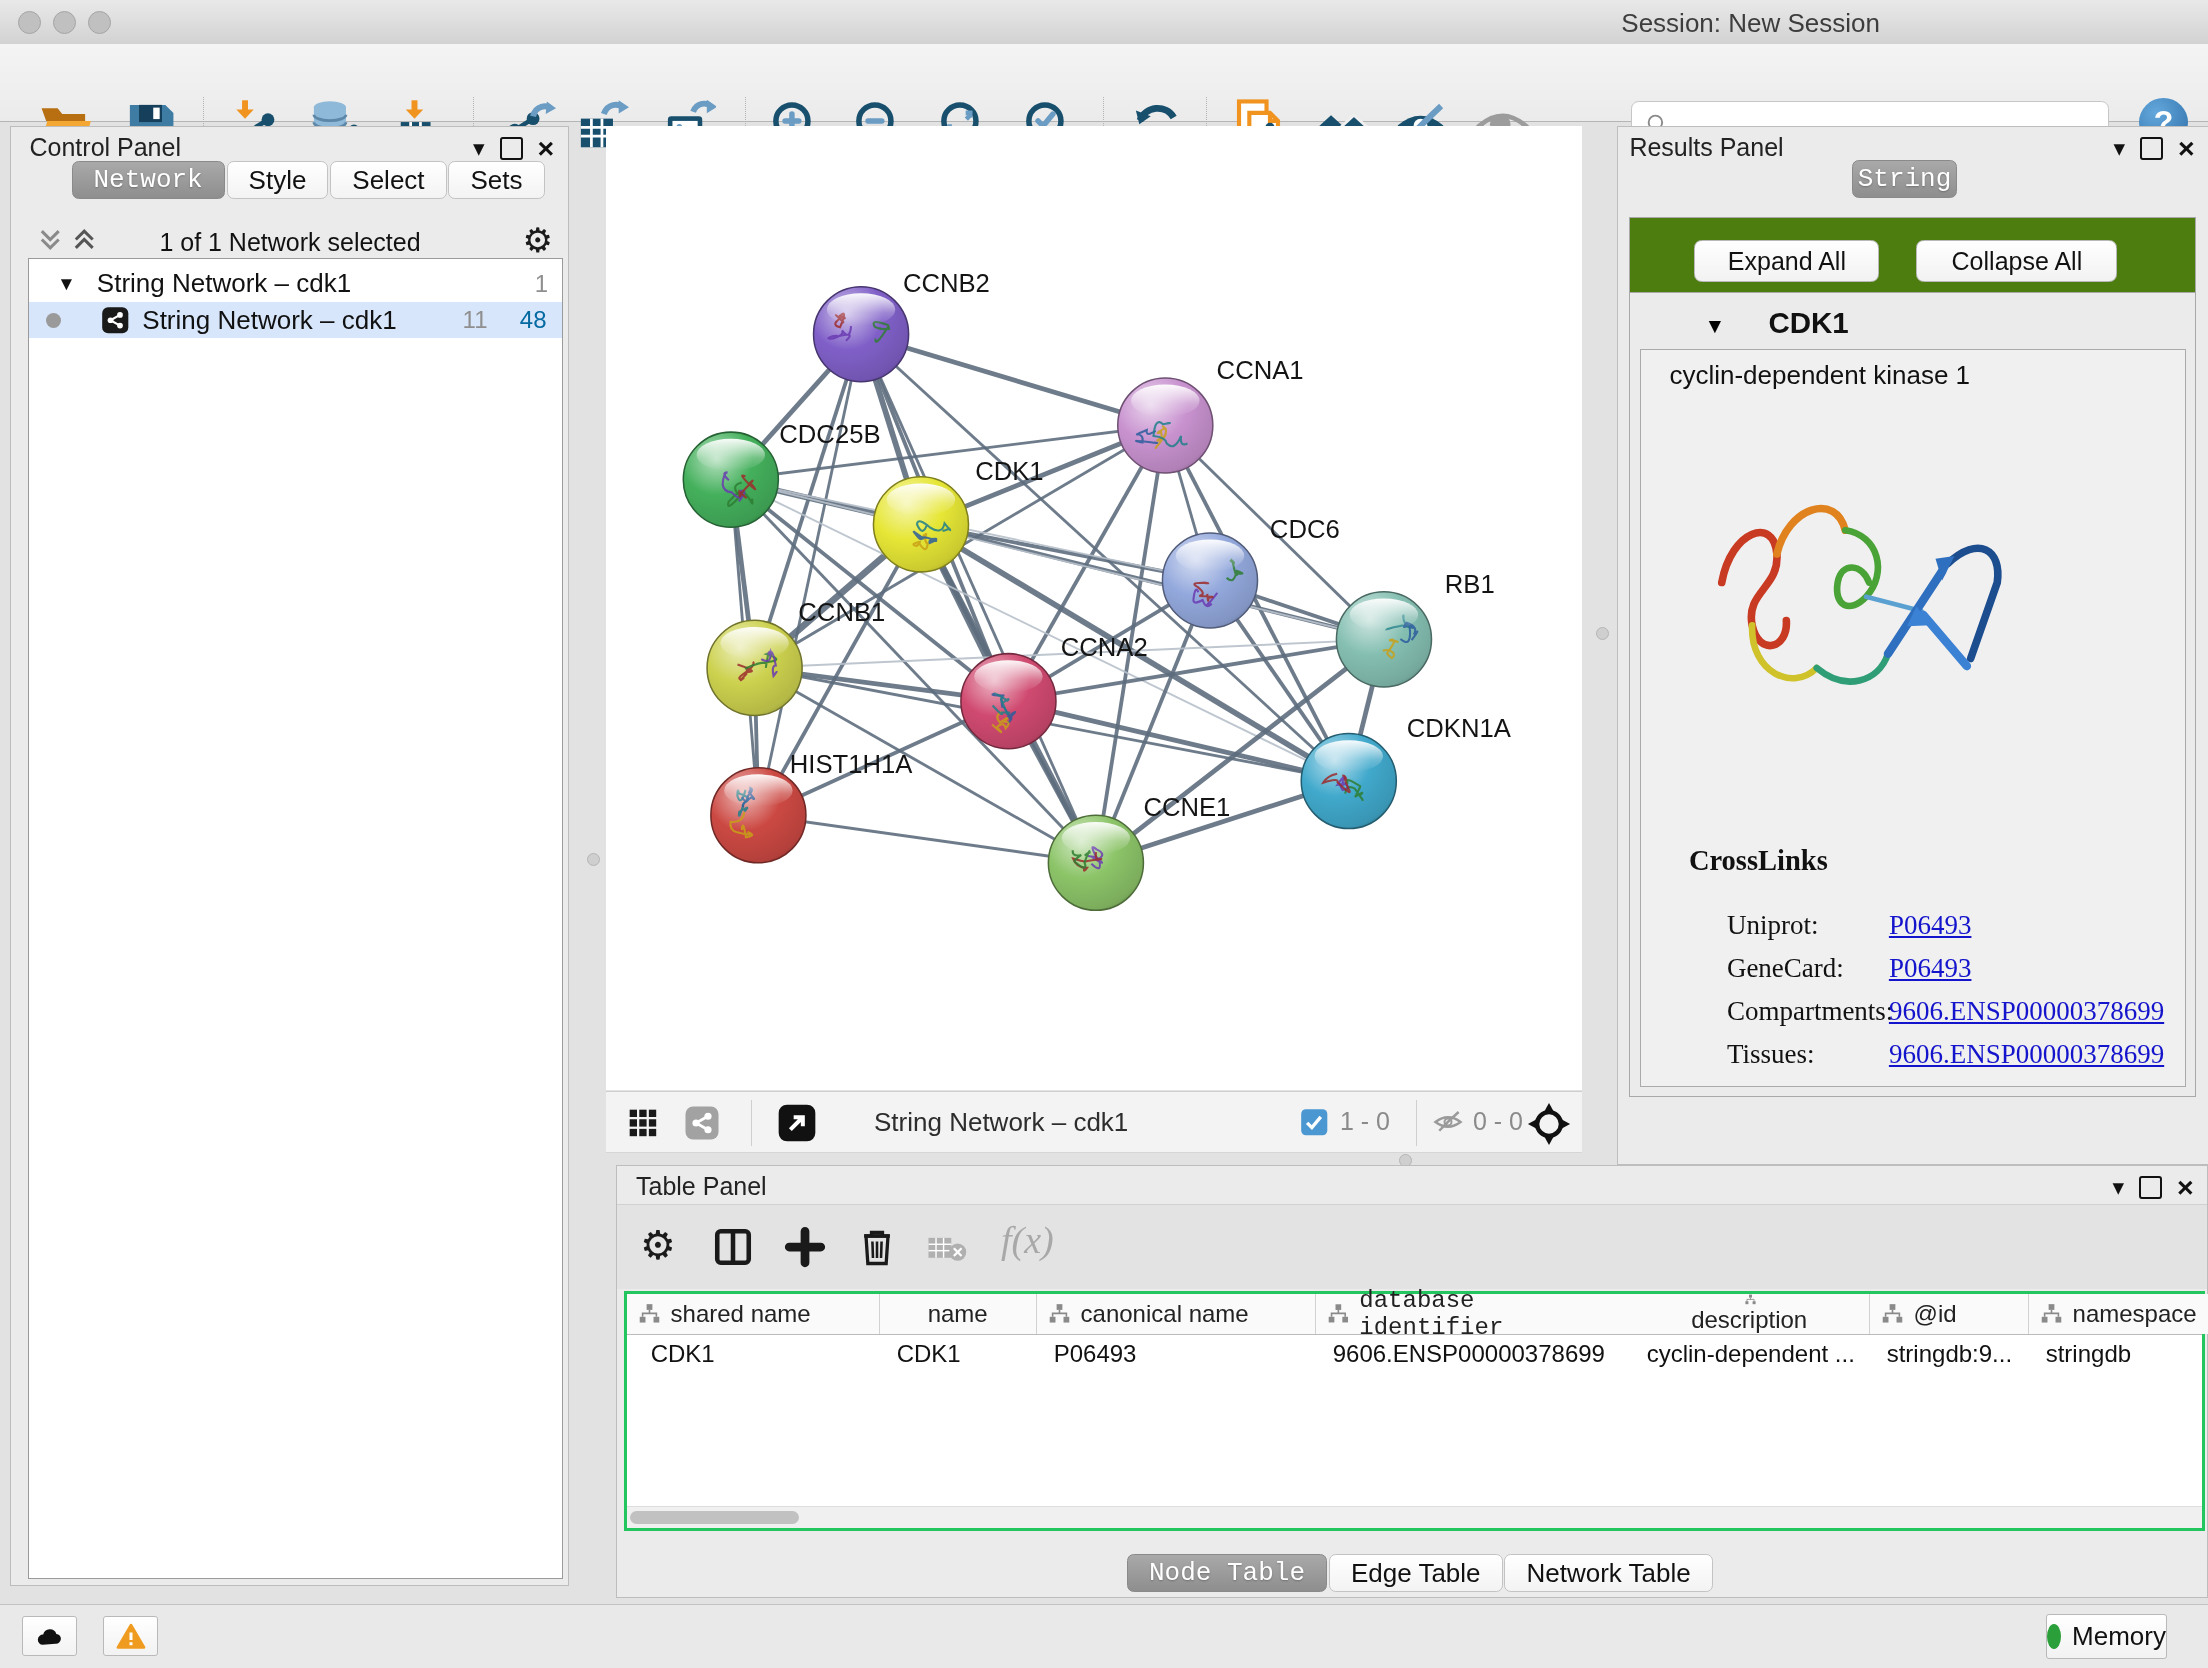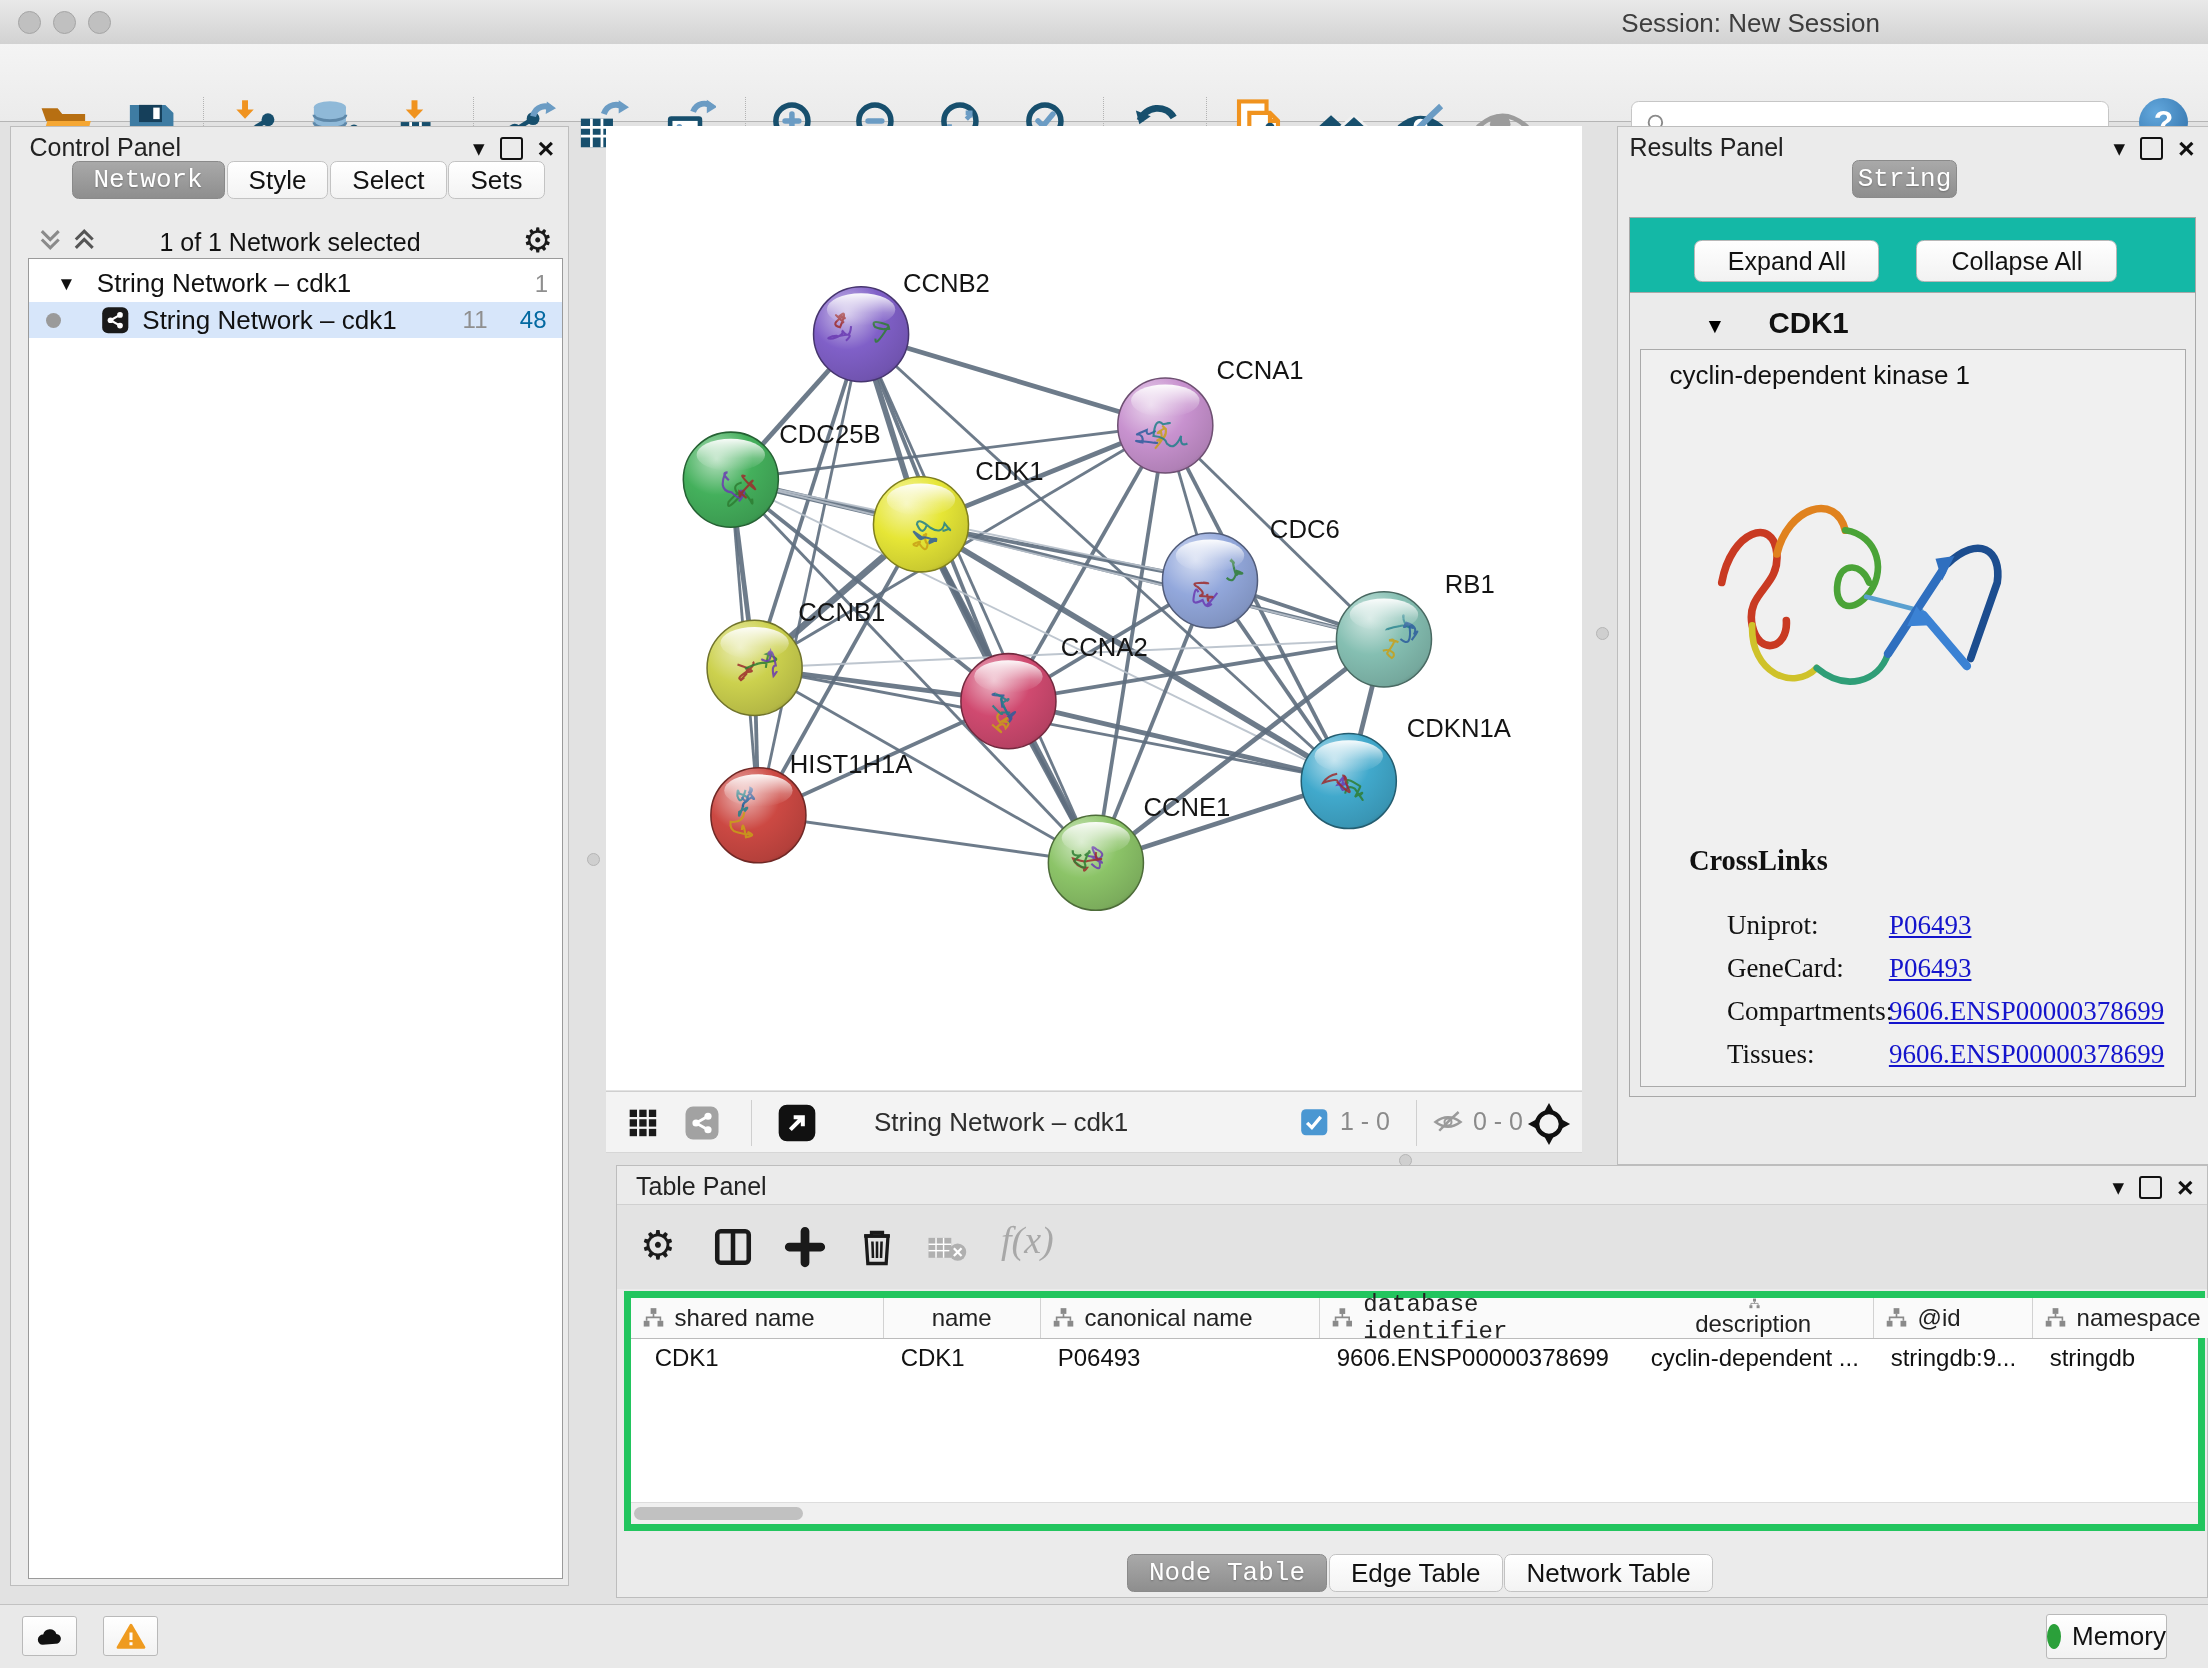--- a/index.html
+++ b/index.html
@@ -523,21 +523,21 @@
   <span class="grip" style="left:1399px;top:1154px;"></span>
 
   <div class="panel" style="left:1617px;top:126px;width:592px;height:1039px;">
     <div class="panel-title" style="position:absolute;left:11.4px;top:5.7px;">Results Panel</div>
     <div class="pt-icons" style="right:13.3px;top:7.6px;">
       <span class="pt-arrow">▾</span>
       <span class="pt-float"></span>
       <span class="pt-close">×</span>
     </div>
     <div class="tab sel" style="position:absolute;left:234px;top:33px;width:105px;">String</div>
-    <div style="position:absolute;left:11.4px;top:90px;width:567px;height:107px;border:1px solid #a8a8a8;background:#14b8a6;box-sizing:border-box;padding-left:40px;">
+    <div style="position:absolute;left:11.4px;top:90px;width:567px;height:107px;border:1px solid #a8a8a8;background:#4d7c0f;box-sizing:border-box;padding-left:40px;">
       <div class="btn" style="position:absolute;left:64px;top:22px;width:185px;height:42px;">Expand All</div>
       <div class="btn" style="position:absolute;left:286px;top:22px;width:201px;height:42px;">Collapse All</div>
     </div>
     <div style="position:absolute;left:11.4px;top:165px;width:567px;height:805px;border:1px solid #a8a8a8;background:#ebebeb;box-sizing:border-box;">
       <span style="position:absolute;left:74px;top:21px;font-size:21px;">▼</span>
       <span style="position:absolute;left:138px;top:13.3px;font-size:29.5px;font-weight:bold;color:#111;">CDK1</span>
       <div style="position:absolute;left:9.5px;top:56px;width:546px;height:738px;border:1px solid #aaa;background:#f0f0f0;box-sizing:border-box;overflow:hidden;">
         <div style="position:absolute;left:28.5px;top:9.5px;font-size:26px;color:#111;">cyclin-dependent kinase 1</div>
         <svg style="position:absolute;left:52px;top:90px;" width="333" height="323" viewBox="0 0 350 340">
           <g fill="none" stroke-linecap="round">
@@ -597,21 +597,21 @@
             <line x1="1" y1="6.5" x2="17" y2="6.5"></line>
             <line x1="1" y1="11" x2="17" y2="11"></line>
             <line x1="6.3" y1="2" x2="6.3" y2="16"></line>
             <line x1="11.6" y1="2" x2="11.6" y2="16"></line>
           </g>
           <circle cx="21.5" cy="12" r="6" fill="#b0b0b0"></circle>
           <path d="M18.8 9.3l5.4 5.4M24.2 9.3l-5.4 5.4" stroke="#fff" stroke-width="1.6"></path>
         </svg>
       <span class="serif" style="position:absolute;left:384px;top:13.3px;font-size:38px;font-style:italic;color:#a8a8a8;">f(x)</span>
     </div>
-    <div style="position:absolute;left:6.7px;top:125px;width:1581px;height:240px;background:#fff;border:7px solid #22c55e;box-sizing:border-box;">
+    <div style="position:absolute;left:6.7px;top:125px;width:1581px;height:240px;background:#fff;border:3px solid #22c55e;box-sizing:border-box;">
 
       <div style="position:absolute;left:0;top:0;width:100%;height:40px;border-bottom:1px solid #bbb;">
         <div class="th" style="left:0px;width:253px;">
             <svg class="colicon" width="23" height="23" viewBox="0 0 20 20" style="margin:0 9.5px 0 11.4px">
               <g fill="#8a8a8a">
                 <rect x="7.5" y="1" width="5" height="5"></rect>
                 <rect x="1.5" y="12" width="5" height="5"></rect>
                 <rect x="13.5" y="12" width="5" height="5"></rect>
               </g>
               <path d="M10 6v3M4 12V9h12v3" stroke="#8a8a8a" stroke-width="1.4" fill="none"></path>

